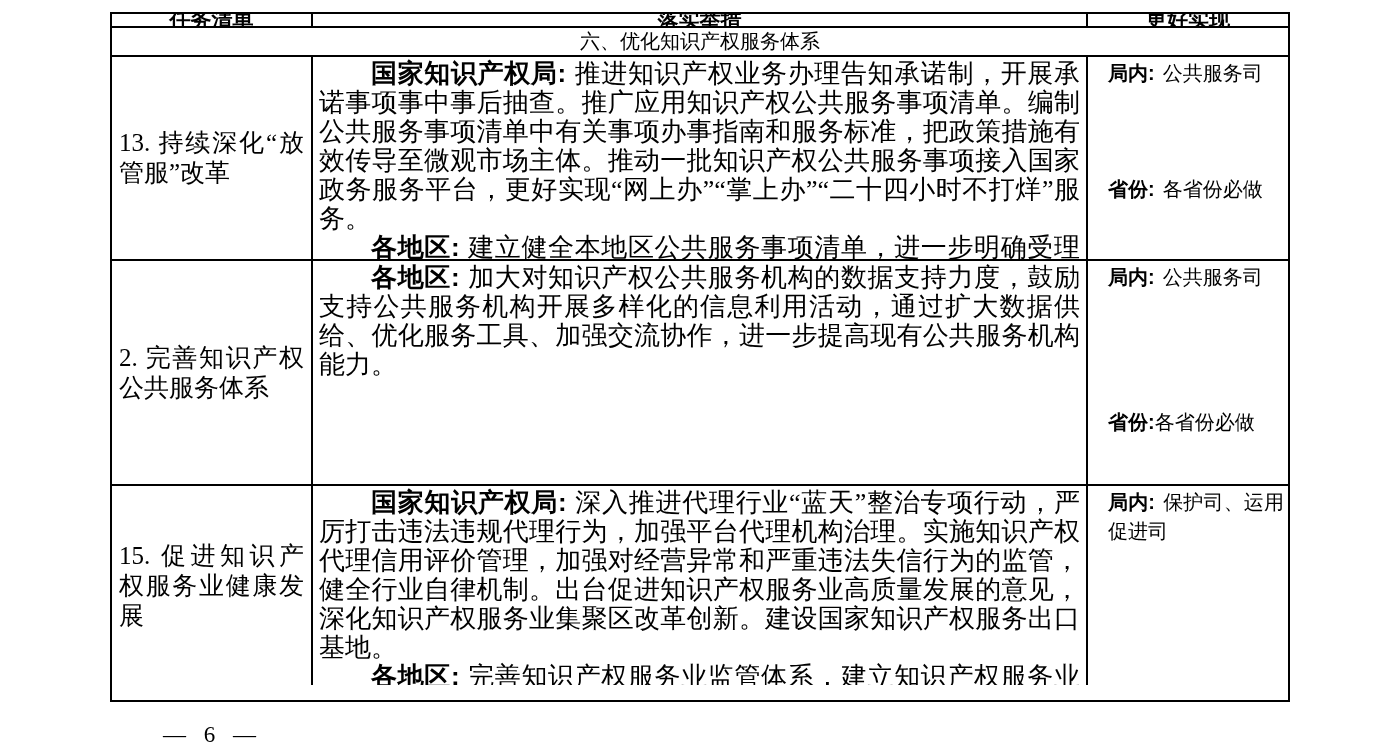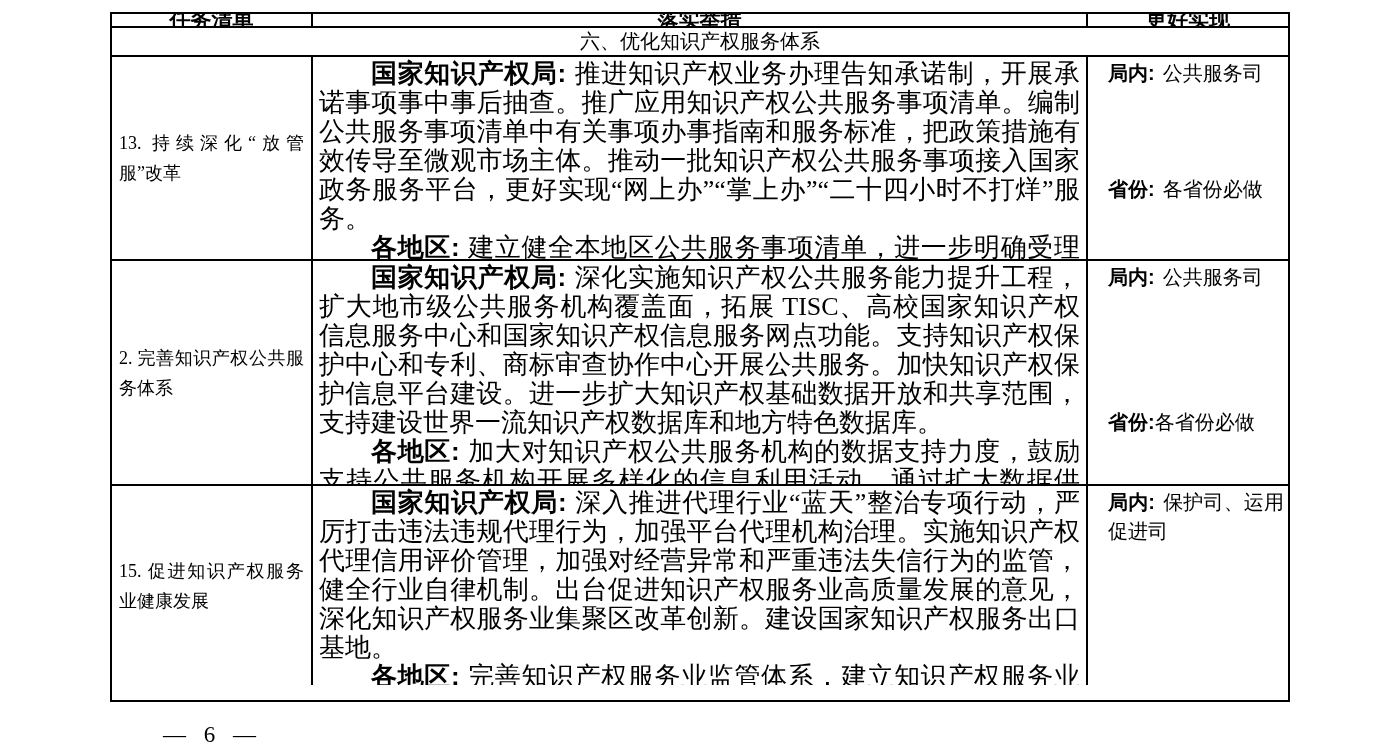--- a/index.html
+++ b/index.html
@@ -22,21 +22,21 @@
   .section-row { height:29px; border-bottom:2px solid #000;
     display:flex; align-items:center; justify-content:center;
     font-weight:normal; font-size:20px;
     font-family:"Liberation Sans","DejaVu Sans",sans-serif; }
 
   .r13 { height:204px; border-bottom:2px solid #000; }
   .r14 { height:225px; border-bottom:2px solid #000; }
   .r15 { height:199px; }
 
   .task { display:flex; align-items:center; padding:0 7px; }
-  .task-text { width:100%; text-align:justify; font-size:18px; line-height:30px; }
+  .task-text { width:100%; text-align:justify; font-size:25px; line-height:30px; }
 
   .measures { padding:2px 6px 0 6px; }
   .mpara { text-indent:2em; text-align:justify; font-size:26px; line-height:29px; }
 
   .dept { padding:2px 4px 0 20px; }
   .dpara { font-size:20px; line-height:29px; text-align:justify; }
   .lead { font-weight:bold;
     font-family:"Liberation Sans","DejaVu Sans",sans-serif; margin-right:8px; }
   .lead.tight { margin-right:0; }
   .gap13 { margin-top:87px; }
@@ -73,21 +73,20 @@
         <p class="dpara"><span class="lead">局内:</span><span>公共服务司</span></p>
         <p class="dpara gap13"><span class="lead">省份:</span><span>各省份必做</span></p>
       </div>
     </div>
 
     <div class="row r14">
       <div class="cell c1 task">
         <div class="task-text">2. 完善知识产权公共服务体系</div>
       </div>
       <div class="cell c2 measures">
-        <p class="mpara"><span class="lead">国家知识产权局:</span><span>深化实施知识产权公共服务能力提升工程，扩大地市级公共服务机构覆盖面，拓展 TISC、高校国家知识产权信息服务中心和国家知识产权信息服务网点功能。支持知识产权保护中心和专利、商标审查协作中心开展公共服务。加快知识产权保护信息平台建设。进一步扩大知识产权基础数据开放和共享范围，支持建设世界一流知识产权数据库和地方特色数据库。</span></p>
         <p class="mpara"><span class="lead">各地区:</span><span>加大对知识产权公共服务机构的数据支持力度，鼓励支持公共服务机构开展多样化的信息利用活动，通过扩大数据供给、优化服务工具、加强交流协作，进一步提高现有公共服务机构能力。</span></p>
       </div>
       <div class="cell c3 dept">
         <p class="dpara"><span class="lead">局内:</span><span>公共服务司</span></p>
         <p class="dpara gap14"><span class="lead tight">省份:</span><span>各省份必做</span></p>
       </div>
     </div>
 
     <div class="row r15">
       <div class="cell c1 task">

